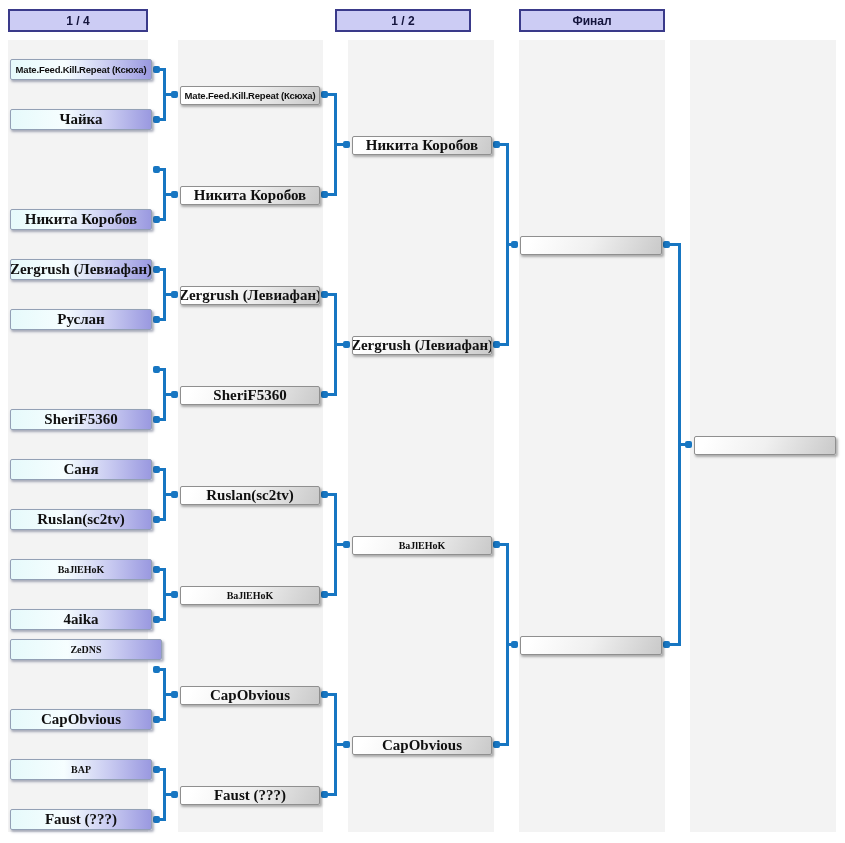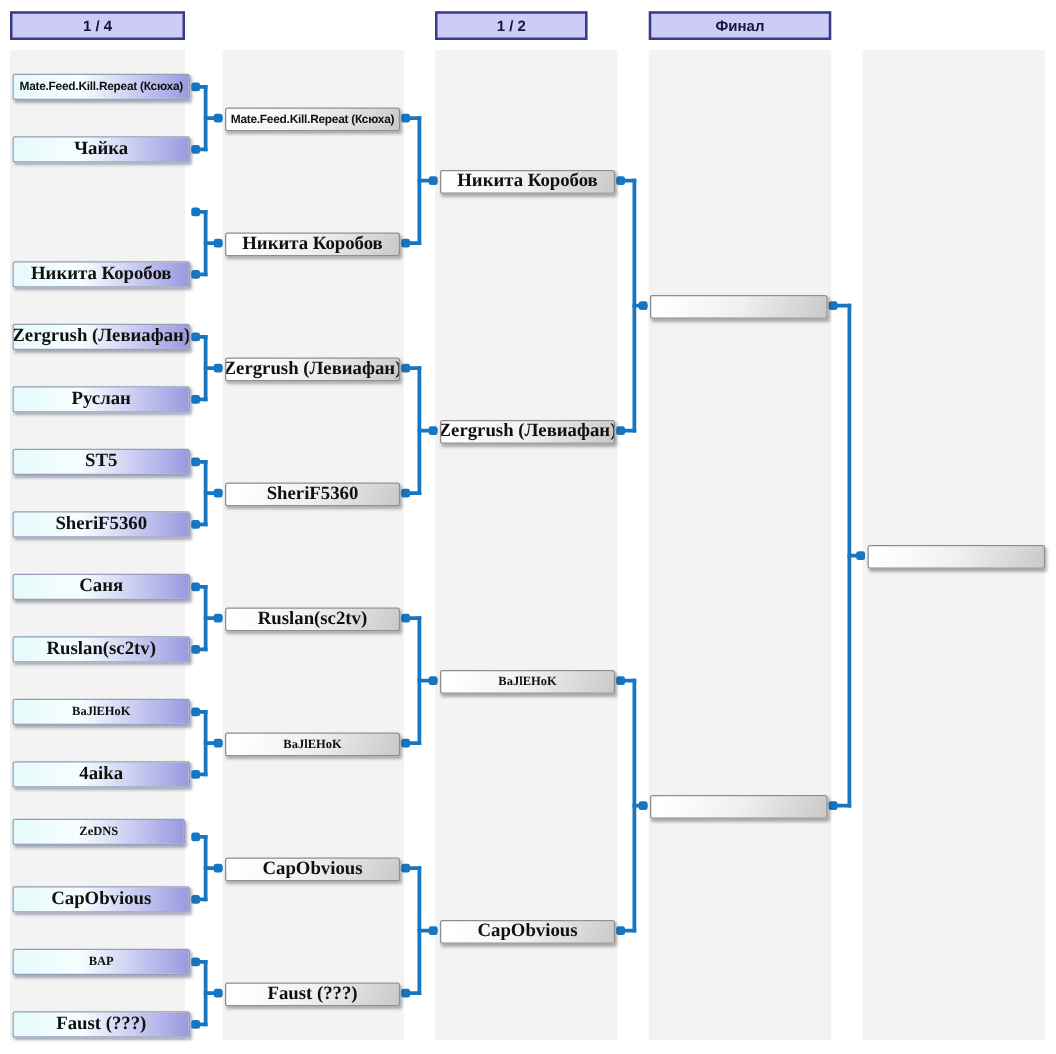--- a/index.html
+++ b/index.html
@@ -30,21 +30,21 @@
 
 <div class="page">
 
   <div class="lane" style="left:8px;width:140px"></div>
   <div class="lane" style="left:178px;width:145px"></div>
   <div class="lane" style="left:348px;width:146px"></div>
   <div class="lane" style="left:519px;width:146px"></div>
   <div class="lane" style="left:690px;width:146px"></div>
 
   <div class="hdr" style="left:8px;width:140px">1 / 4</div>
-  <div class="hdr" style="left:348px;width:122px">1 / 2</div>
+  <div class="hdr" style="left:335px;width:136px">1 / 2</div>
   <div class="hdr" style="left:519px;width:146px">Финал</div>
 
   <div id="connectors">
       <div class="cl" style="left: 154px; top: 68px; width: 12px; height: 3px; background: rgb(23, 118, 194);"></div>
       <div class="cl" style="left: 154px; top: 118px; width: 12px; height: 3px; background: rgb(23, 118, 194);"></div>
       <div class="cl" style="left: 163px; top: 68px; width: 3px; height: 53px; background: rgb(23, 118, 194);"></div>
       <div class="cl" style="left: 163px; top: 93px; width: 15px; height: 3px; background: rgb(23, 118, 194);"></div>
       <div class="cd" style="left: 153px; top: 66px; background: rgb(23, 118, 194);"></div>
       <div class="cd" style="left: 153px; top: 116px; background: rgb(23, 118, 194);"></div>
       <div class="cd" style="left: 171px; top: 91px; background: rgb(23, 118, 194);"></div>
@@ -146,27 +146,26 @@
       <div class="cd" style="left: 663px; top: 241px; background: rgb(23, 118, 194);"></div>
       <div class="cd" style="left: 663px; top: 641px; background: rgb(23, 118, 194);"></div>
       <div class="cd" style="left: 685px; top: 441px; background: rgb(23, 118, 194);"></div>
     </div>
 
   <div class="pb c1 mf" style="left:10px;top:59px;width:142px">Mate.Feed.Kill.Repeat (Ксюха)</div>
   <div class="pb c1" style="left:10px;top:109px;width:142px">Чайка</div>
   <div class="pb c1" style="left:10px;top:209px;width:142px">Никита Коробов</div>
   <div class="pb c1" style="left:10px;top:259px;width:142px">Zergrush (Левиафан)</div>
   <div class="pb c1" style="left:10px;top:309px;width:142px">Руслан</div>
-  <div class="pb c1" style="left:10px;top:359px;width:142px">ST5</div>
   <div class="pb c1" style="left:10px;top:409px;width:142px">SheriF5360</div>
   <div class="pb c1" style="left:10px;top:459px;width:142px">Саня</div>
   <div class="pb c1" style="left:10px;top:509px;width:142px">Ruslan(sc2tv)</div>
   <div class="pb c1 sm" style="left:10px;top:559px;width:142px">BaJlEHoK</div>
   <div class="pb c1" style="left:10px;top:609px;width:142px">4aika</div>
-  <div class="pb c1 sm" style="left:10px;top:655px;width:138px">ZeDNS</div>
+  <div class="pb c1 sm" style="left:10px;top:639px;width:152px">ZeDNS</div>
   <div class="pb c1" style="left:10px;top:709px;width:142px">CapObvious</div>
   <div class="pb c1 sm" style="left:10px;top:759px;width:142px">BAP</div>
   <div class="pb c1" style="left:10px;top:809px;width:142px">Faust (???)</div>
 
   <div class="pb cg mf" style="left:180px;top:86px;width:140px">Mate.Feed.Kill.Repeat (Ксюха)</div>
   <div class="pb cg" style="left:180px;top:186px;width:140px">Никита Коробов</div>
   <div class="pb cg" style="left:180px;top:286px;width:140px">Zergrush (Левиафан)</div>
   <div class="pb cg" style="left:180px;top:386px;width:140px">SheriF5360</div>
   <div class="pb cg" style="left:180px;top:486px;width:140px">Ruslan(sc2tv)</div>
   <div class="pb cg sm" style="left:180px;top:586px;width:140px">BaJlEHoK</div>

